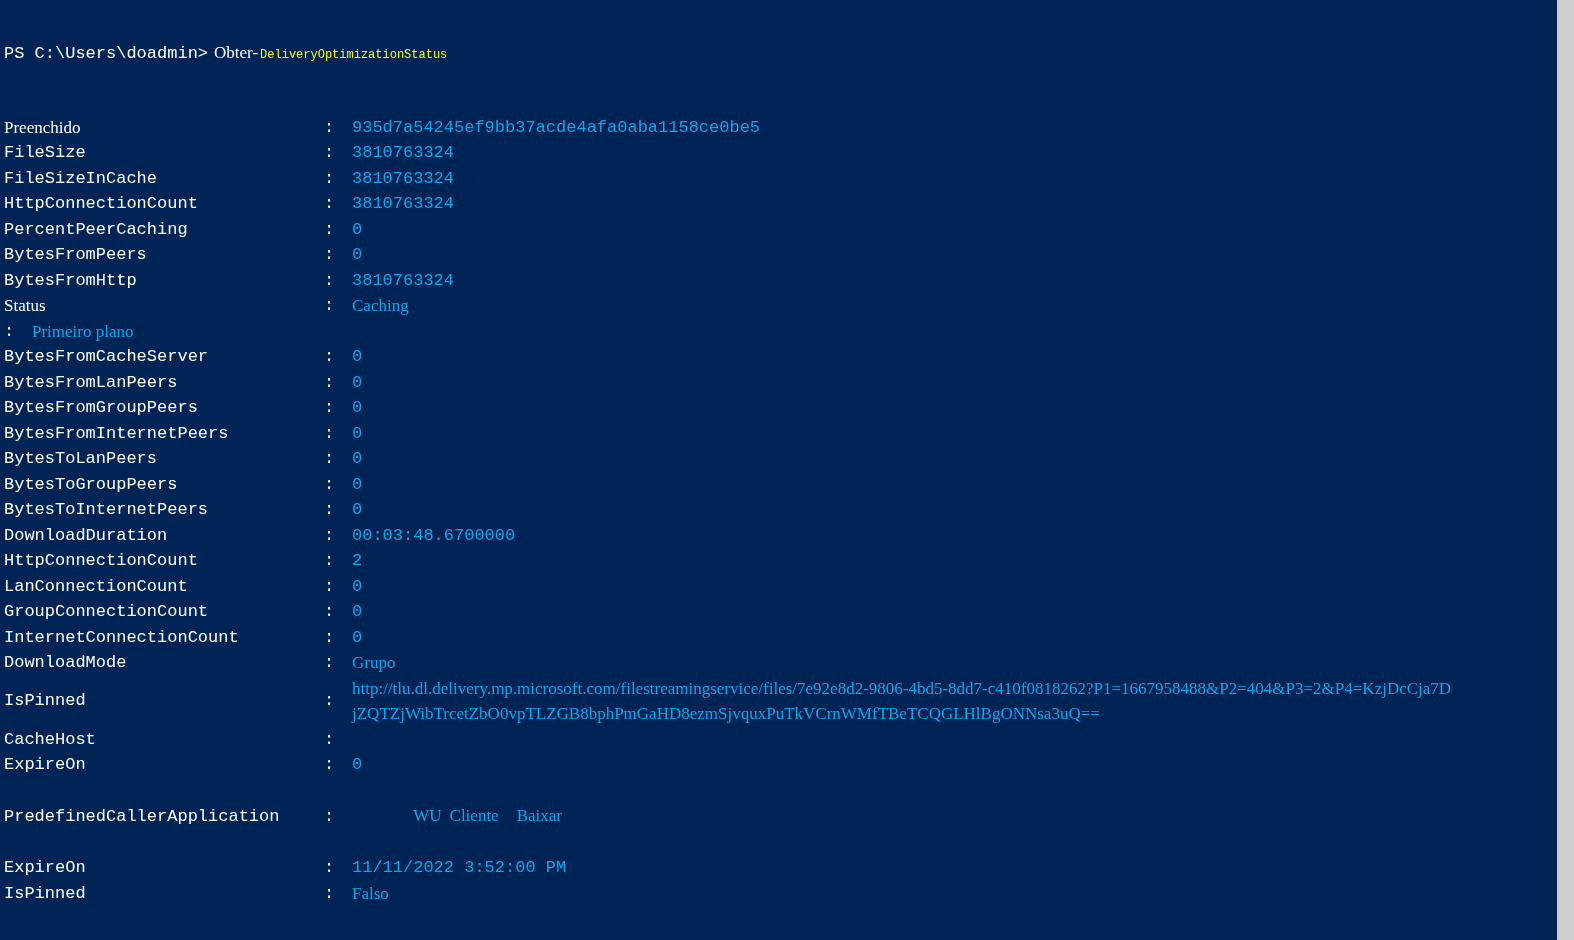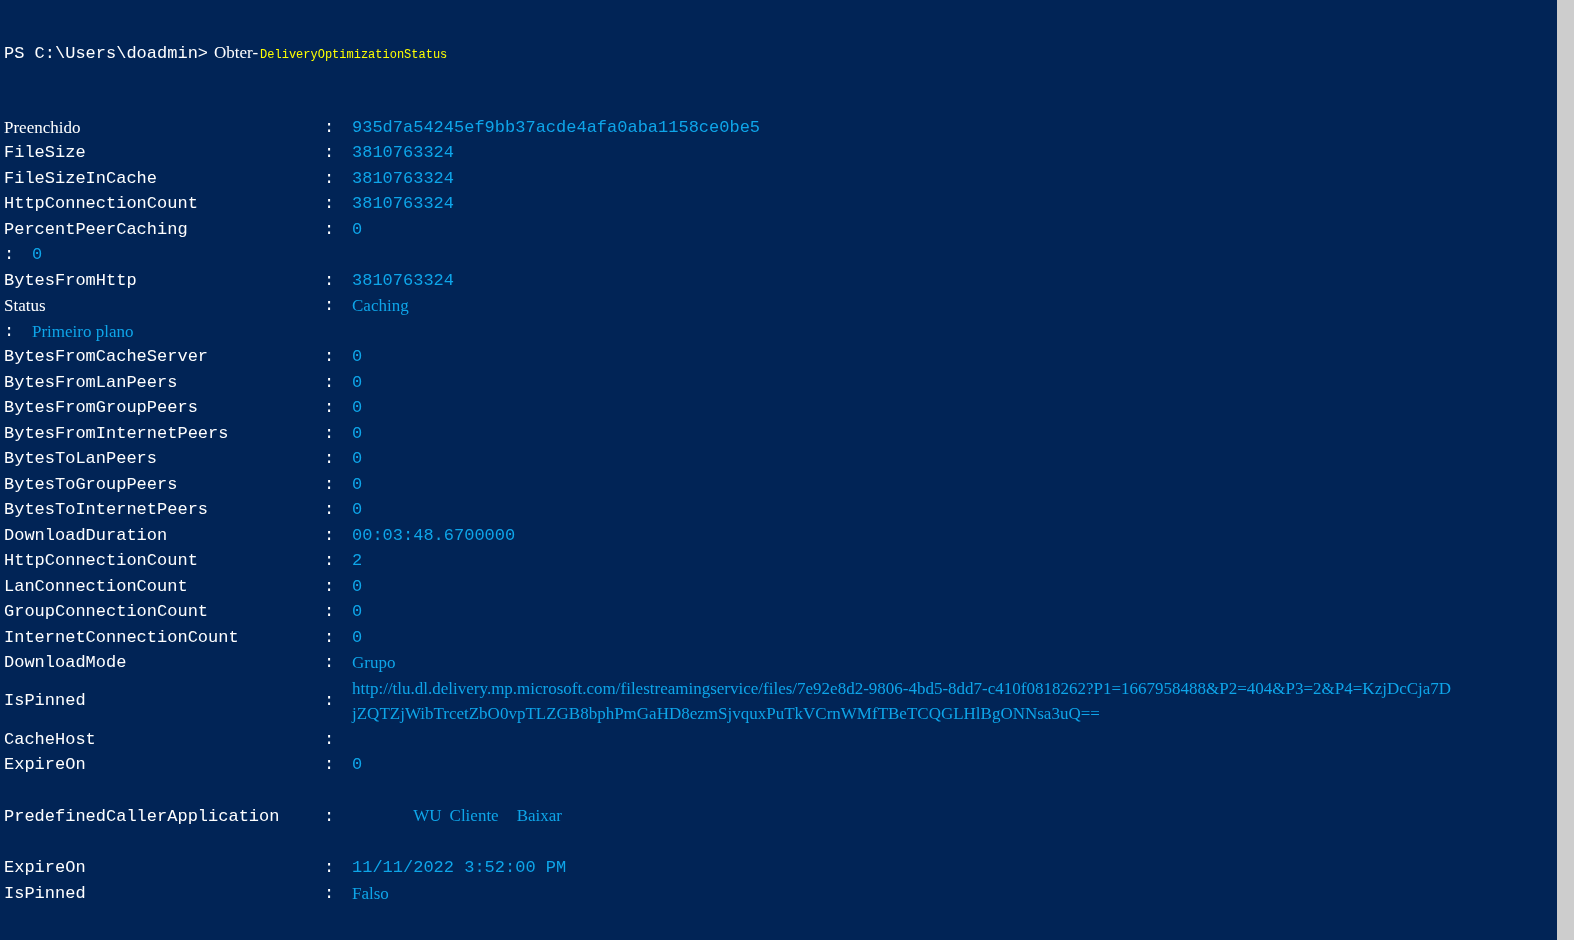--- a/index.html
+++ b/index.html
@@ -130,20 +130,21 @@
     <span class="val">3810763324</span>
   </div>
 
   <div class="row">
     <span class="key">PercentPeerCaching</span>
     <span class="colon">:</span>
     <span class="val">0</span>
   </div>
 
   <div class="row">
+    <span class="key">BytesFromPeers</span>
     <span class="colon">:</span>
     <span class="val">0</span>
   </div>
 
   <div class="row">
     <span class="key">BytesFromHttp</span>
     <span class="colon">:</span>
     <span class="val">3810763324</span>
   </div>
 

